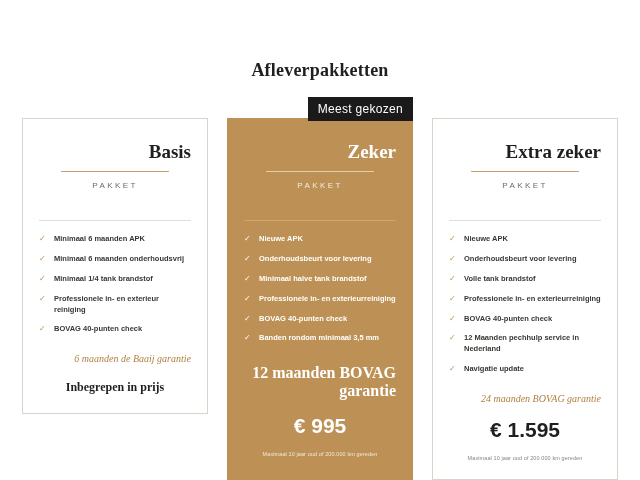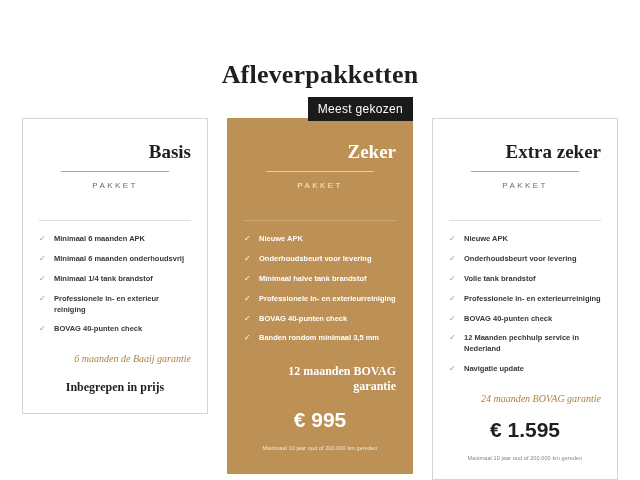--- a/index.html
+++ b/index.html
@@ -20,21 +20,21 @@
     height: 480px;
     background: #ffffff;
   }
   .page-title {
     position: absolute;
     top: 60px;
     left: 0;
     width: 640px;
     text-align: center;
     font-family: "Liberation Serif", serif;
-    font-size: 26px;
+    font-size: 18px;
     font-weight: bold;
     color: #1f1f1f;
     letter-spacing: 0.2px;
   }
   .cards {
     position: absolute;
     top: 118px;
     left: 22px;
     width: 596px;
     display: flex;
@@ -127,21 +127,21 @@
     font-style: italic;
     font-size: 10px;
     color: #b07f3f;
     margin-top: 18px;
     margin-bottom: 0;
   }
   .card.highlight .guarantee {
     color: #ffffff;
     font-style: normal;
     font-weight: bold;
-    font-size: 12px;
+    font-size: 16px;
     margin-top: 20px;
   }
   .price {
     text-align: center;
     font-family: Liberation Sans, sans-serif;
     font-size: 21px;
     font-weight: bold;
     color: #1f1f1f;
     margin-top: 14px;
   }

